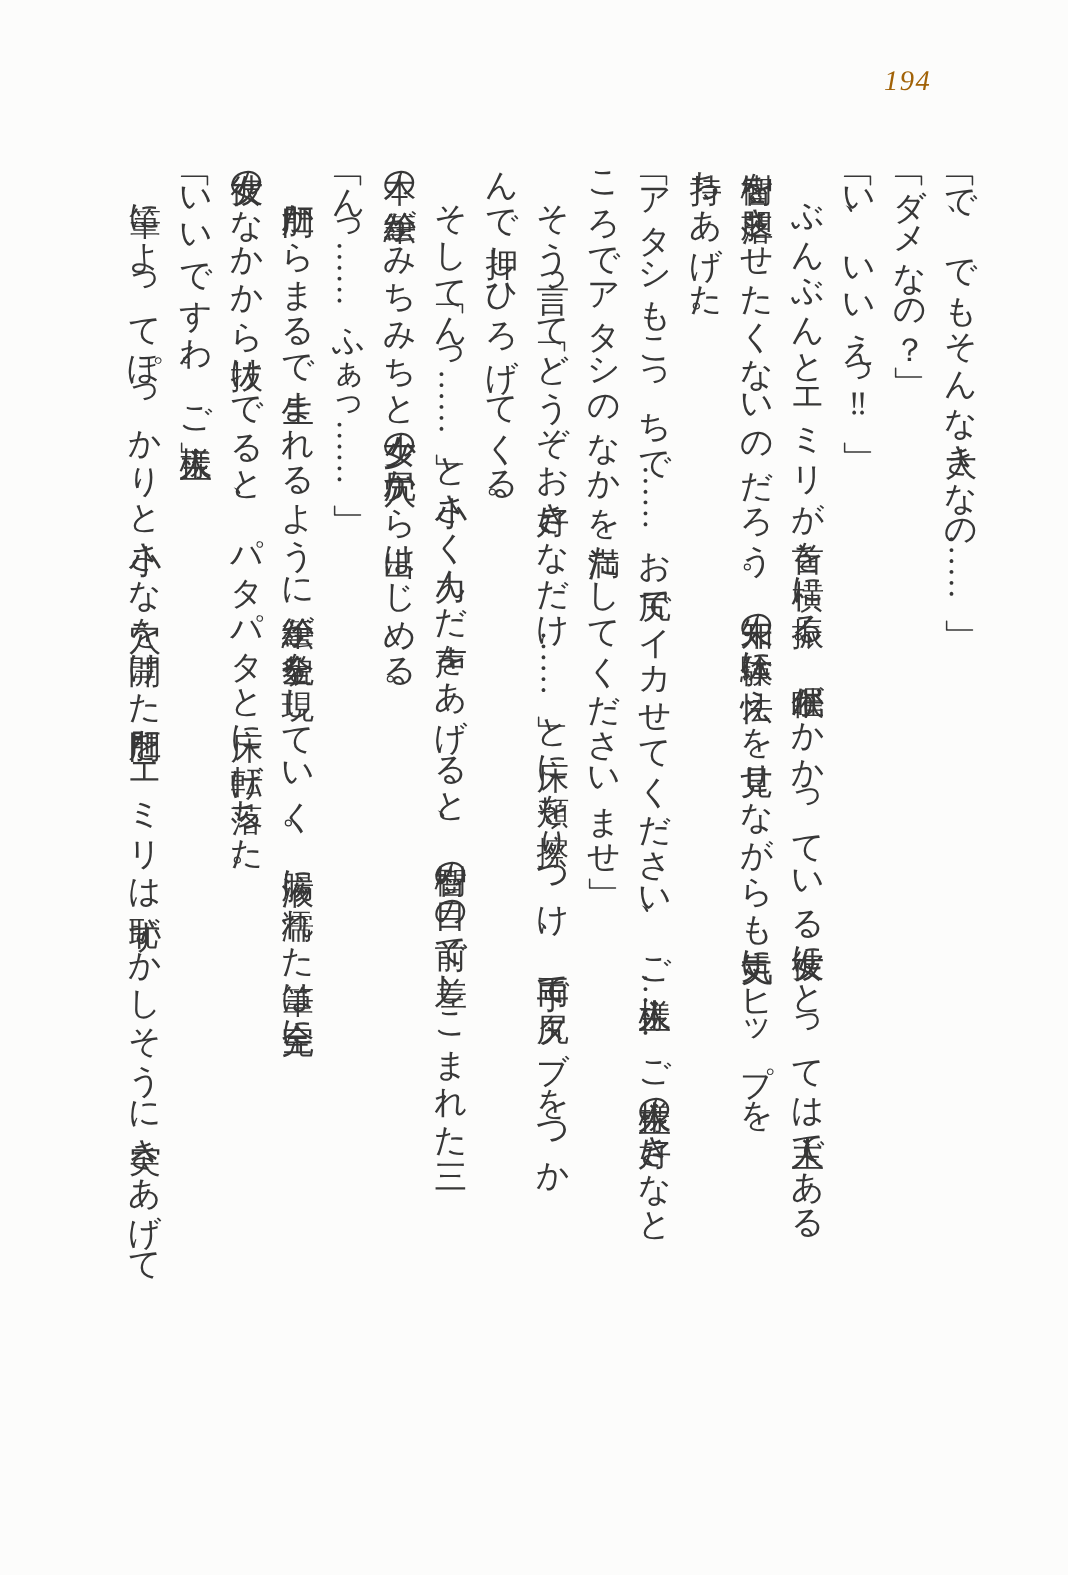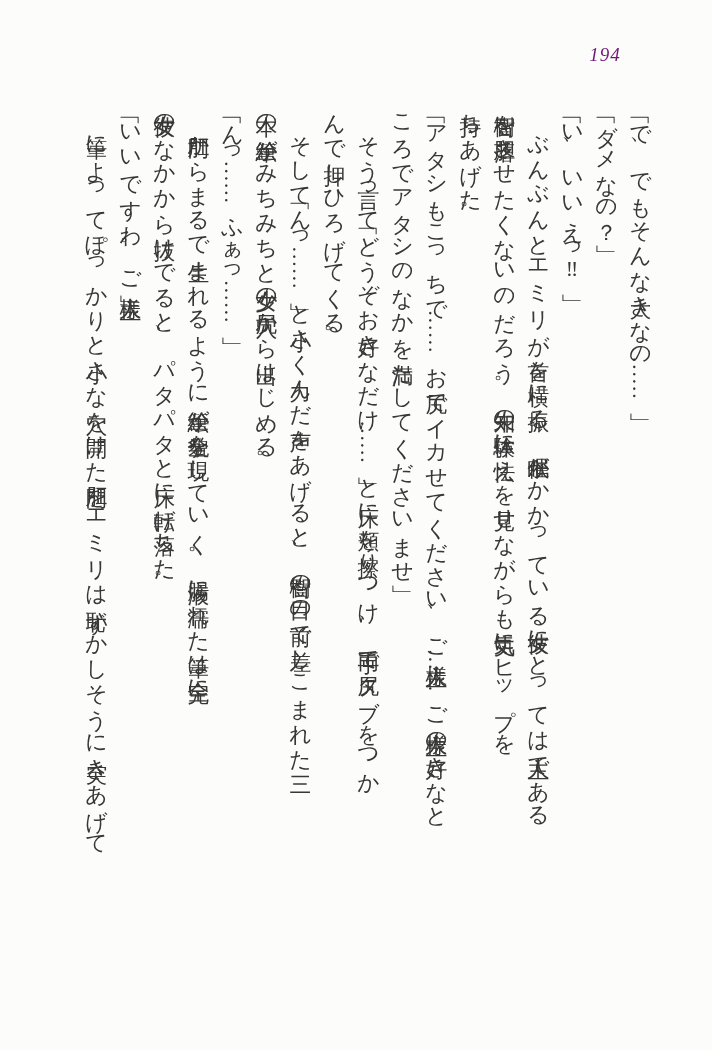--- a/index.html
+++ b/index.html
@@ -21,21 +21,21 @@
     position: absolute;
     top: 44px;
     left: 565px;
     width: 80px;
     text-align: center;
     font-family: "Liberation Serif", "DejaVu Serif", serif;
     font-style: italic;
     font-size: 19px;
     line-height: 22px;
     letter-spacing: 1px;
-    color: #701a75;
+    color: #a16207;
   }
   .text-block {
     position: absolute;
     top: 99px;
     right: 55px;
     width: 578px;
     height: 832px;
     writing-mode: vertical-rl;
     text-orientation: mixed;
     font-size: 21.8px;

